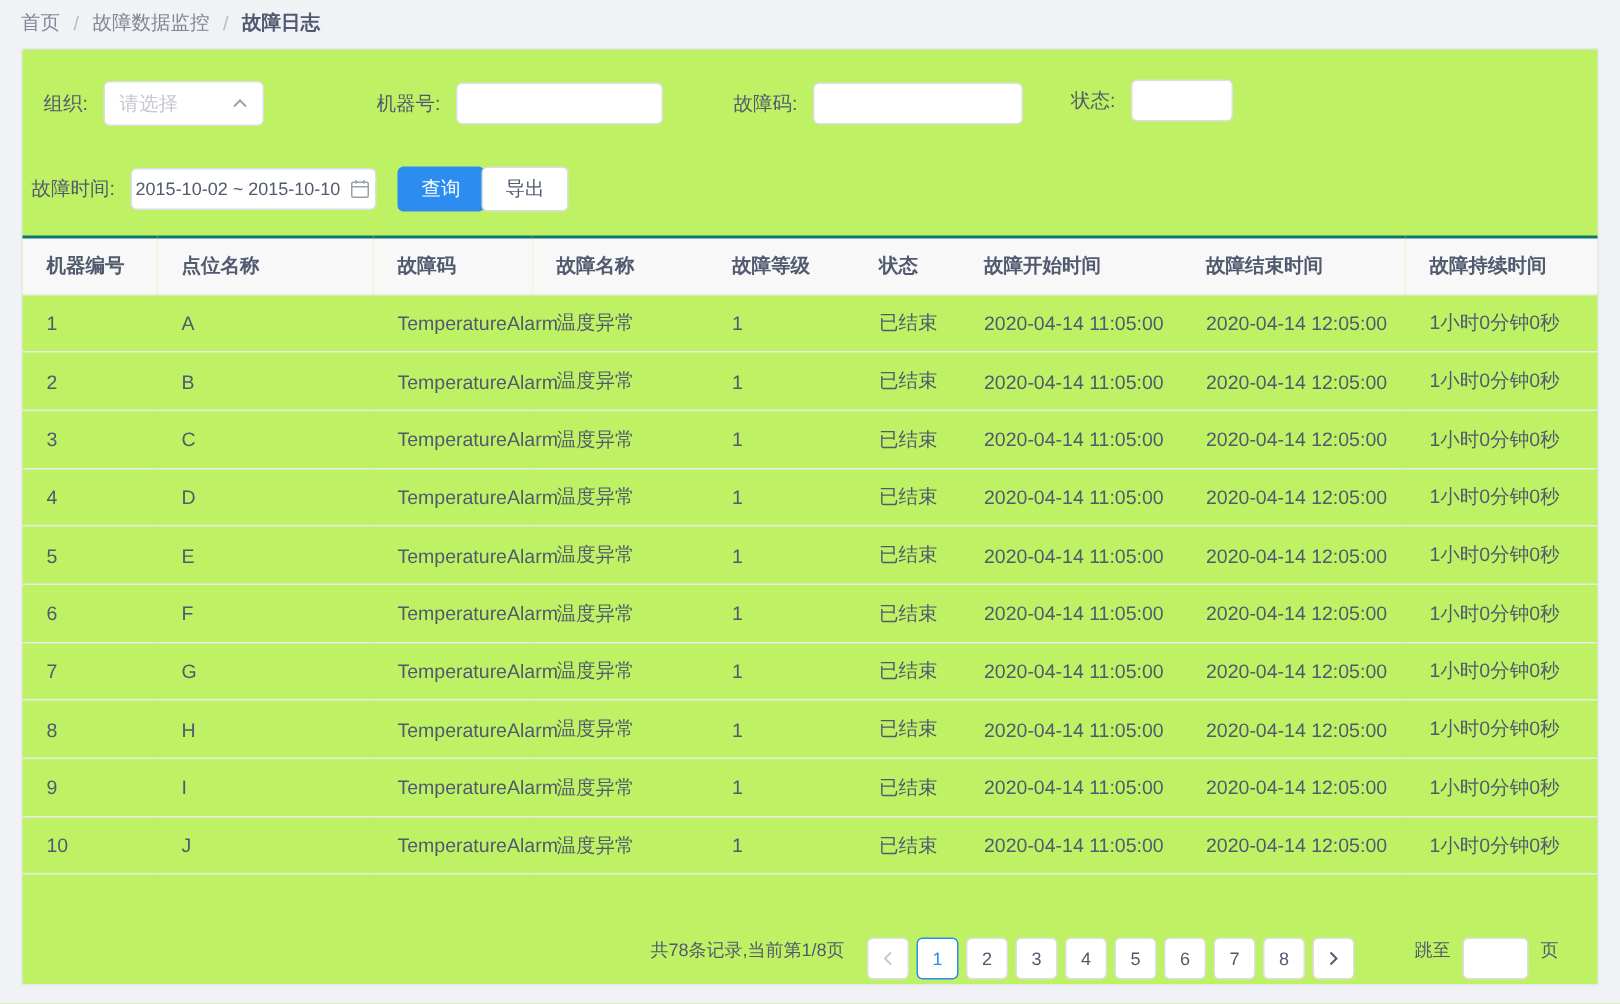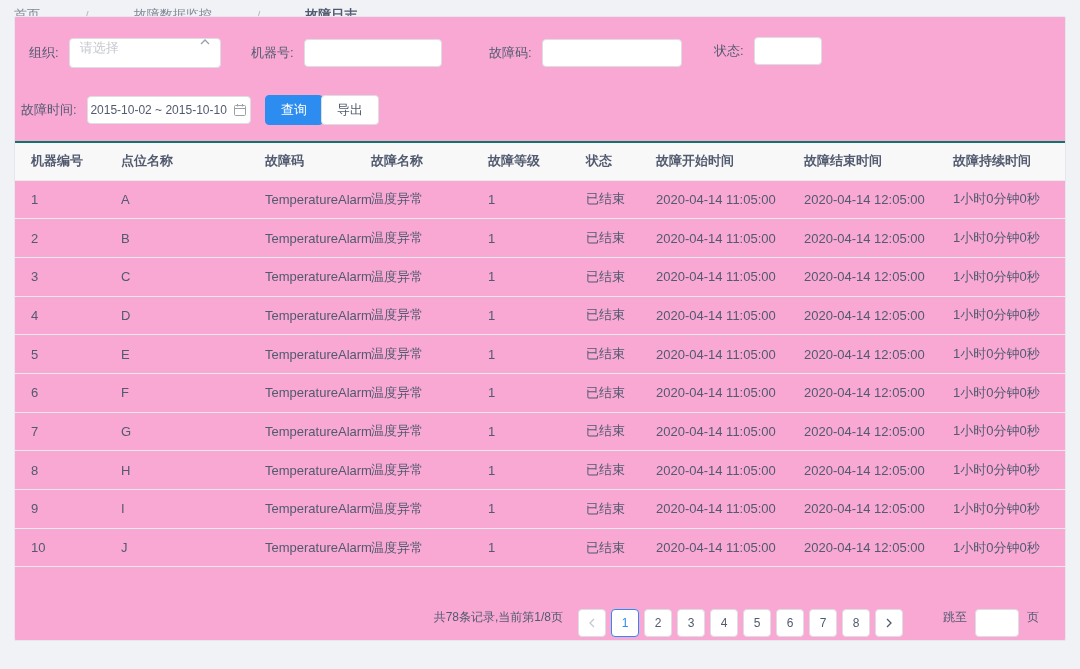--- a/index.html
+++ b/index.html
@@ -8,48 +8,48 @@
     background:#f0f2f5;
     font-family:"Liberation Sans","DejaVu Sans",sans-serif;
     color:#515a6e;
     position:relative;
     overflow:hidden;
   }
   
   .breadcrumb {
     position:absolute; left:14px; top:6px;
     font-size:13px; color:#808695;
-    display:flex; align-items:center;gap:36px;
+    display:flex; align-items:center;
   }
   .bc-sep { margin:0 9px; color:#b8bcc4; }
   .bc-item { cursor:pointer; }
   .bc-item.last { color:#515a6e; font-weight:bold; cursor:default; }
 
   
   .card {
-    position:absolute; left:14px; top:16px;
+    position:absolute; left:14px; top:32px;
     width:1052px; height:625px;
-    background:#f9a8d4;
+    background:#bef264;
     border:1px solid #e4e7ed;
     border-radius:2px;
   }
 
   
   .f-item { position:absolute; display:flex; align-items:center; height:30px; }
   .f-label { font-size:13px; color:#515a6e; margin-right:10px; white-space:nowrap; }
   .ctl {
     border:1px solid #dcdee2; border-radius:4px; background:#fff;
     height:28px; font-size:13px; color:#515a6e;
     font-family:"Liberation Sans","DejaVu Sans",sans-serif;
     outline:none; padding:0 8px;
   }
   .select-box {
-    width:152px; height:30px;
+    width:107px; height:30px;
     border:1px solid #dcdee2; border-radius:4px; background:#fff;
-    display:flex; justify-content:space-between;
+    display:flex; align-items:center; justify-content:space-between;
     padding:0 10px; cursor:pointer;
   }
   .placeholder { color:#c5c8ce; font-size:13px; }
   .f-org     { left:14px;  top:21px; }
   .f-machine { left:236px; top:21px; }
   .f-code    { left:474px; top:21px; }
   .f-status  { left:699px; top:19px; }
   .f-machine .ctl { width:138px; }
   .f-code .ctl    { width:140px; }
   .f-status .ctl  { width:68px; }

